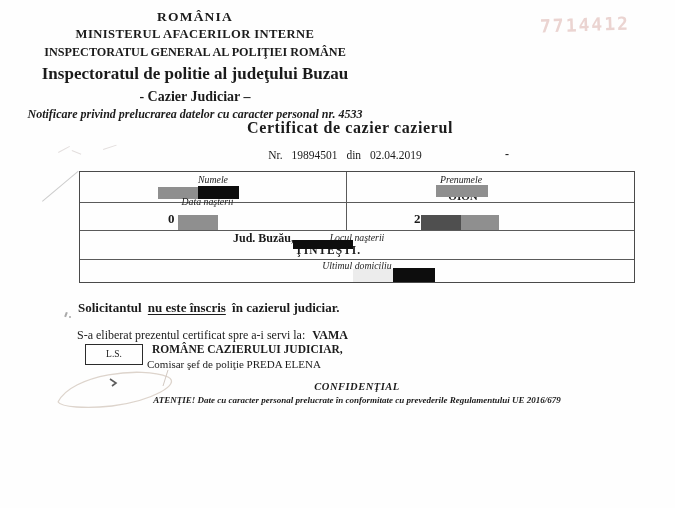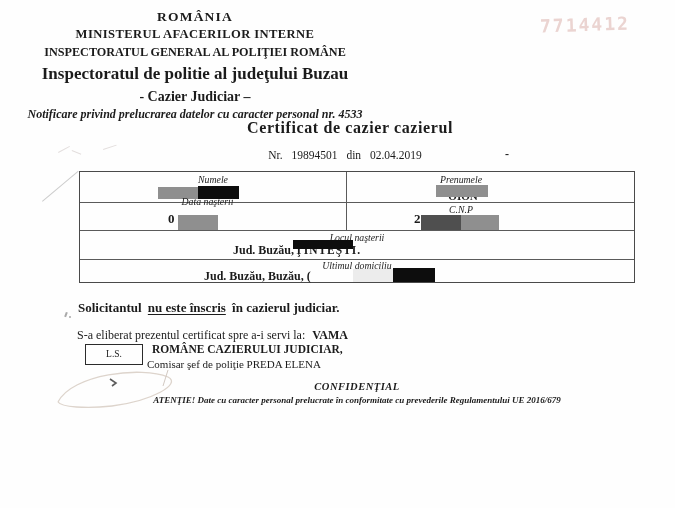--- a/index.html
+++ b/index.html
@@ -94,32 +94,30 @@
     <div class="abs bar bar-black" style="left:118px;top:14px;width:41px;height:13px;"></div>
 
     <div class="abs ctr flabel" style="left:266px;top:2px;width:230px;">Prenumele</div>
     <div class="abs ctr fvalue" style="left:357px;top:18px;width:52px;font-size:11px;">OION</div>
     <div class="abs bar bar-gray" style="left:356px;top:13px;width:52px;height:12px;"></div>
 
     <div class="abs ctr flabel" style="left:0;top:24px;width:255px;">Data naşterii</div>
     <div class="abs fvalue" style="left:88px;top:39px;font-size:13px;">0</div>
     <div class="abs bar bar-gray" style="left:98px;top:43px;width:40px;height:15px;"></div>
 
-    <div class="abs ctr flabel" style="left:266px;top:32px;width:230px;">C.N.P</div>
     <div class="abs fvalue" style="left:334px;top:39px;font-size:13px;">2</div>
     <div class="abs bar bar-darkgray" style="left:341px;top:43px;width:40px;height:15px;"></div>
     <div class="abs bar bar-gray" style="left:381px;top:43px;width:38px;height:15px;"></div>
 
     <div class="abs ctr flabel" style="left:0;top:60px;width:554px;">Locul naşterii</div>
-    <div class="abs fvalue" style="left:153px;top:71px;text-align:center;">Jud. Buzău,</div>
+    <div class="abs fvalue" style="left:153px;top:59px;text-align:center;">Jud. Buzău,</div>
     <div class="abs fvalue" style="left:215px;top:71.5px;font-size:11.5px;letter-spacing:1px;">ŢINTEŞTI.</div>
     <div class="abs bar bar-black" style="left:213px;top:68px;width:60px;height:9px;"></div>
 
     <div class="abs ctr flabel" style="left:0;top:88px;width:554px;">Ultimul domiciliu</div>
-    <div class="abs fvalue" style="left:124px;top:97px;">Jud. Buzău, Buzău, (</div>
     <div class="abs bar bar-lightgray" style="left:273px;top:97px;width:40px;height:13px;"></div>
     <div class="abs bar bar-black" style="left:313px;top:96px;width:42px;height:14px;"></div>
   </div>
 
   <div class="abs statement" style="left:78px;top:300px;">
     <span>Solicitantul</span>
     <span class="emph">nu este înscris</span>
     <span>în cazierul judiciar.</span>
   </div>
   <div class="abs tinymark" style="left:65px;top:312px;width:1.5px;height:5px;transform:rotate(20deg);"></div>

